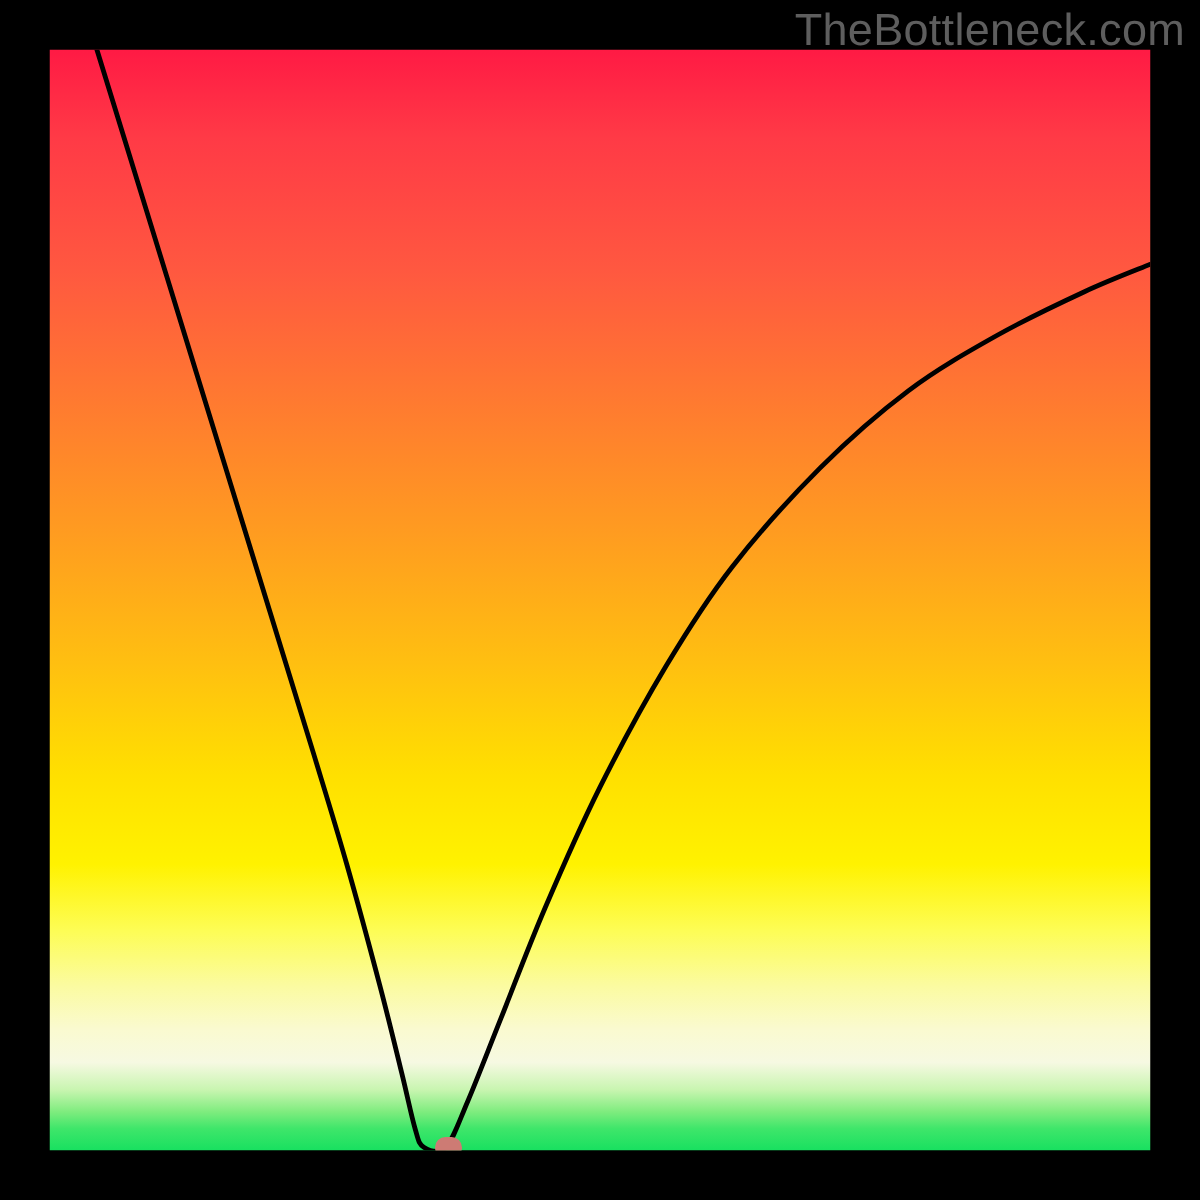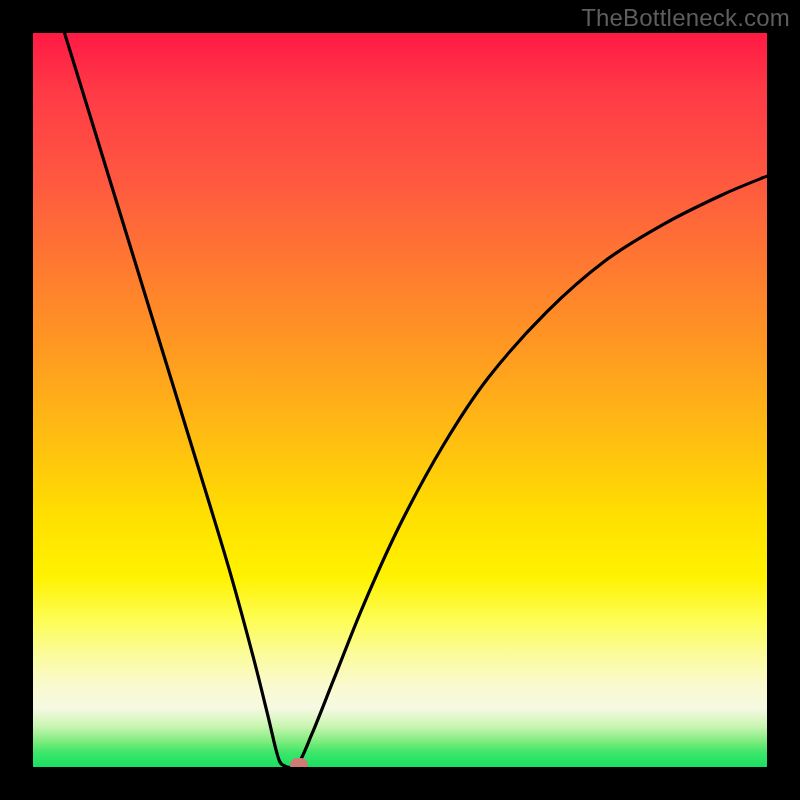--- a/index.html
+++ b/index.html
@@ -50,21 +50,21 @@
       #7eec7e 96.5%,
       #3fe66a 98%,
       #18e060 100%
     );
   }
   .watermark {
     position: absolute;
     top: 4px;
     right: 10px;
     color: #5e5e5e;
-    font-size: 24px;
+    font-size: 30px;
     font-weight: 500;
     letter-spacing: 0.2px;
     user-select: none;
   }
   svg.curve {
     position: absolute;
     left: 0;
     top: 0;
     width: 100%;
     height: 100%;

